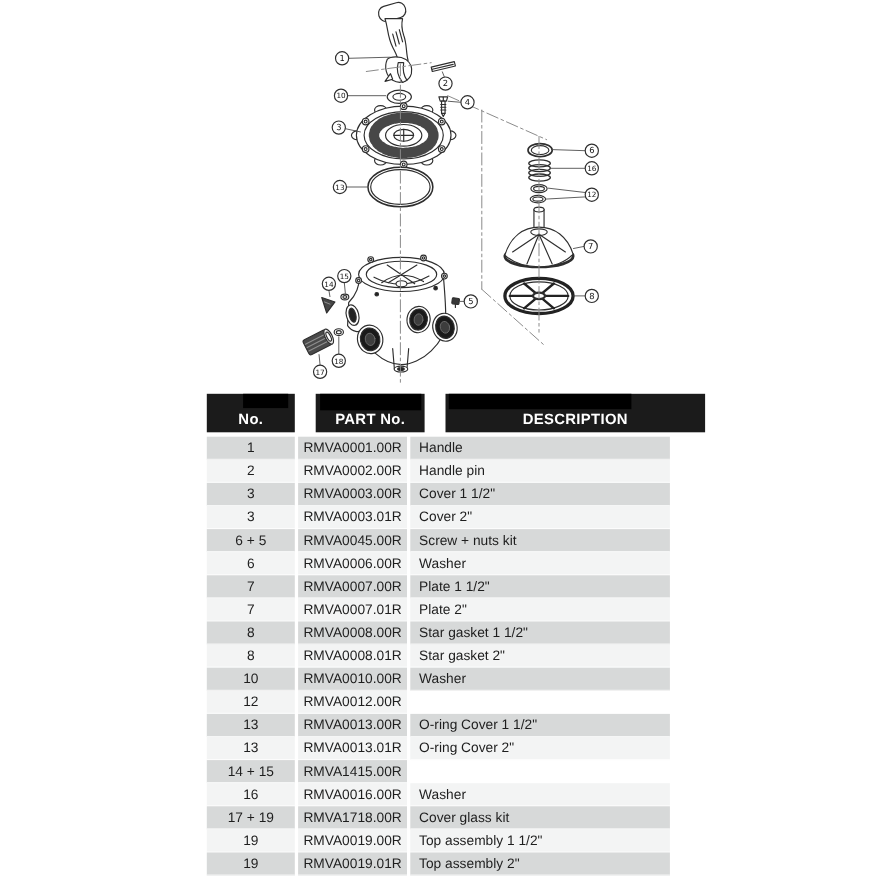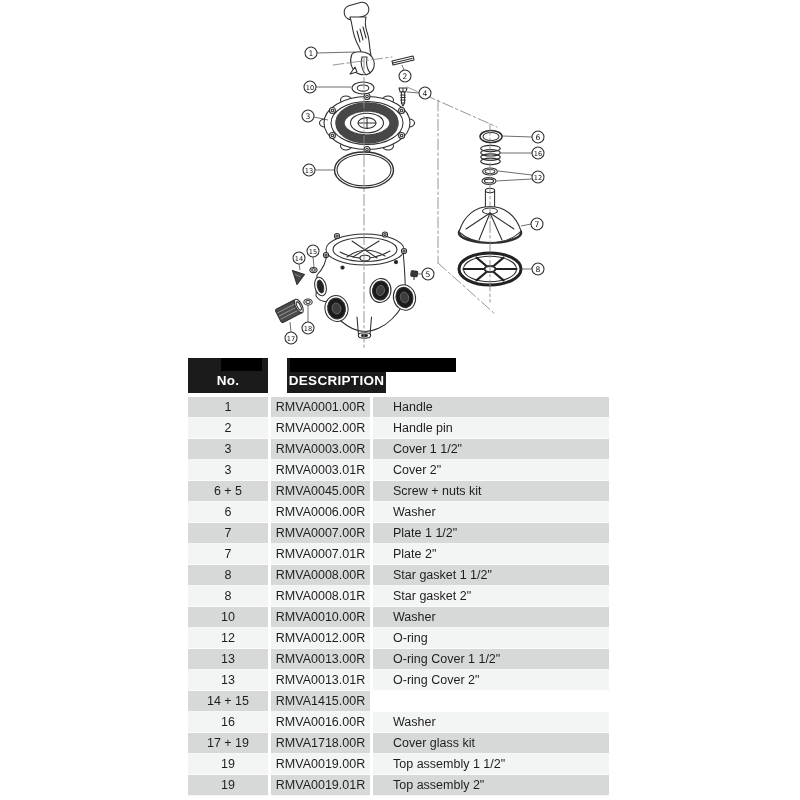--- a/index.html
+++ b/index.html
@@ -29,21 +29,21 @@
   .r-desc{left:3px;width:166px;height:14px}
 
   .tbody{margin-top:4px}
   .tr{display:grid;grid-template-columns:80px 99px 236px;column-gap:3px;height:21px}
   .td{
     display:flex;align-items:center;justify-content:center;
     font-size:12.5px;color:var(--c-text,#1e1e1e);
     box-sizing:border-box;border-bottom:1px solid rgba(255,255,255,.75);
     white-space:nowrap;overflow:hidden;
   }
-  .td.desc{justify-content:flex-start;padding-left:20px}
+  .td.desc{justify-content:flex-start;padding-left:8px}
   .tr.odd  .td{background:var(--c-row-odd,#d7d9d9)}
   .tr.even .td{background:var(--c-row-even,#f3f4f4)}
 </style>
 </head>
 <body style="--c-header-bg: #1b1b1b; --c-header-text: #ffffff; --c-row-odd: #d7d9d9; --c-row-even: #f3f4f4; --c-text: #1e1e1e;">
 
 <div class="stage">
 
   <svg id="diagram-svg" class="diagram" width="800" height="800" viewBox="0 0 800 800">
     <g stroke="#2e2e2e" stroke-width="1.05" fill="none" stroke-linecap="round" stroke-linejoin="round">
@@ -329,20 +329,24 @@
       </g>
     </svg>
 
   <div class="parts-table">
     <div class="thead">
       <div class="th">
         <div class="redact r-no"></div>
         <span>No.</span>
       </div>
       <div class="th">
+        <div class="redact r-part"></div>
+        <span>PART No.</span>
+      </div>
+      <div class="th">
         <div class="redact r-desc"></div>
         <span>DESCRIPTION</span>
       </div>
     </div>
     <div class="tbody">
         <div class="tr odd">
           <div class="td">1</div>
           <div class="td">RMVA0001.00R</div>
           <div class="td desc">Handle</div>
         </div>
@@ -392,21 +396,20 @@
           <div class="td desc">Star gasket 2"</div>
         </div>
         <div class="tr odd">
           <div class="td">10</div>
           <div class="td">RMVA0010.00R</div>
           <div class="td desc">Washer</div>
         </div>
         <div class="tr even">
           <div class="td">12</div>
           <div class="td">RMVA0012.00R</div>
-          <div class="td desc">O-ring</div>
         </div>
         <div class="tr odd">
           <div class="td">13</div>
           <div class="td">RMVA0013.00R</div>
           <div class="td desc">O-ring Cover 1 1/2"</div>
         </div>
         <div class="tr even">
           <div class="td">13</div>
           <div class="td">RMVA0013.01R</div>
           <div class="td desc">O-ring Cover 2"</div>

